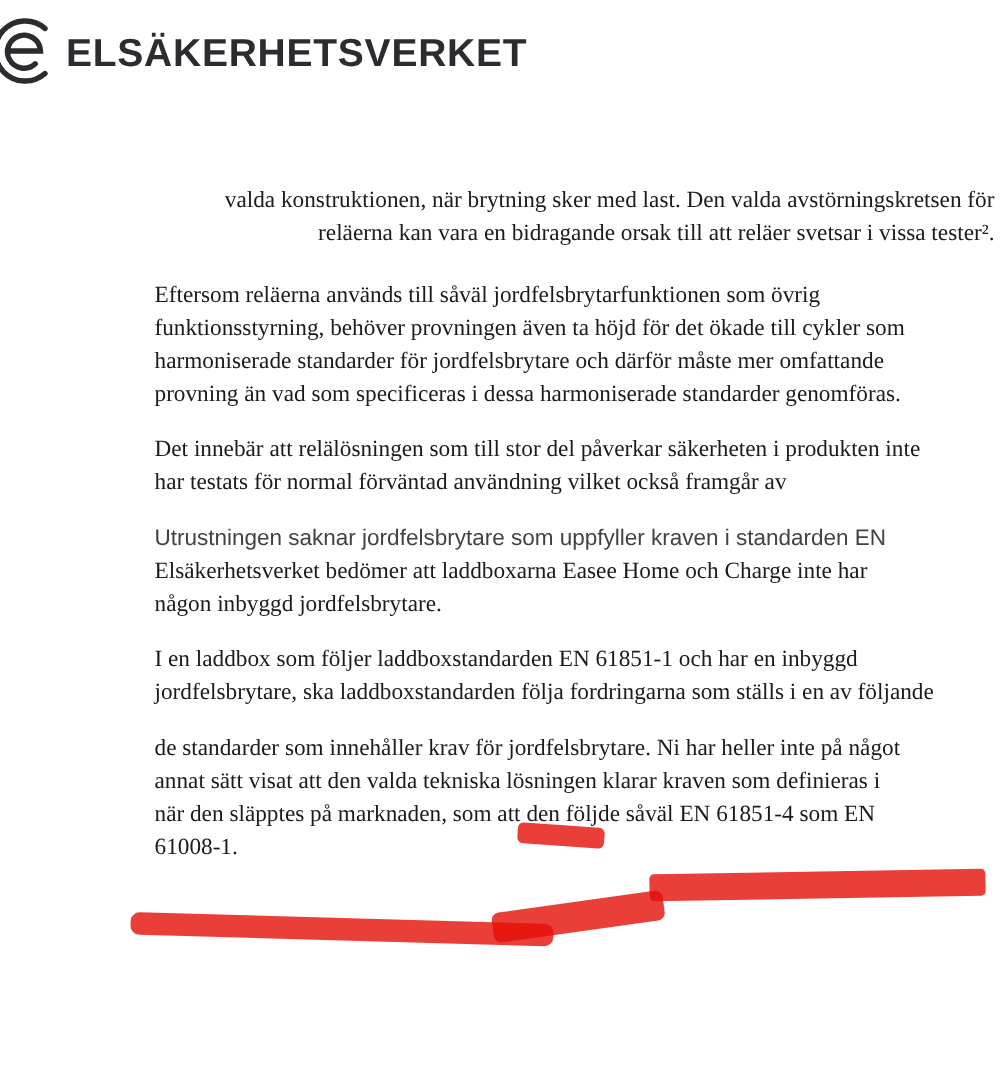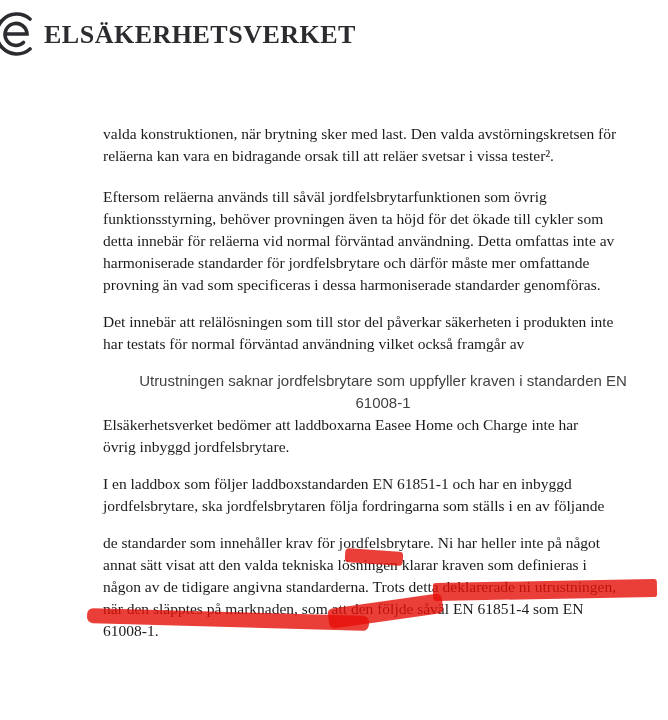--- a/index.html
+++ b/index.html
@@ -9,39 +9,39 @@
     overflow:hidden;
     position:relative;
     font-family:"Liberation Serif","DejaVu Serif",serif;
     color:#1b1b1b;
   }
   
   .logo{position:absolute;left:0;top:6px;height:52px;}
   .logo-icon{position:absolute;left:-8px;top:4px;}
   .logo-text{
     position:absolute;left:44px;top:14px;
-    font-family:Liberation Serif, serif;
+    font-family:Liberation Sans, sans-serif;
     font-size:26px;font-weight:600;letter-spacing:0.5px;
     color:#2b2b30;white-space:nowrap;
   }
   
   .content{position:absolute;left:103px;top:123px;width:560px;}
   .para{margin:0 0 15px 0;}
-  .para.first{margin-bottom:19px;}
+  .para.first{margin-bottom:19px;text-align:right;}
   .para.heading{
     font-family:"Liberation Sans","DejaVu Sans",sans-serif;
     color:#424242;
     margin-bottom:0;
   }
   .line{
     font-size:15.5px;
     line-height:22px;
     white-space:nowrap;
   }
-  .para.heading .line{font-size:15px;text-align:center;}
+  .para.heading .line{font-size:15px;}
   
   .marker{
     position:absolute;
     background:#e50f08;
     opacity:0.8;
     pointer-events:none;
   }
   .marker.s1{left:345px;top:550px;width:58px;height:14px;border-radius:4px;transform:rotate(4deg);}
   .marker.s2{left:433px;top:581px;width:224px;height:18px;border-radius:3px;transform:rotate(-1deg);}
   .marker.s3a{left:87px;top:612px;width:282px;height:15px;border-radius:6px;transform:rotate(1.6deg);}
@@ -62,49 +62,46 @@
 
 <div class="content">
   <div class="para first">
       <div class="line">valda konstruktionen, när brytning sker med last. Den valda avstörningskretsen för</div>
       <div class="line">reläerna kan vara en bidragande orsak till att reläer svetsar i vissa tester².</div>
     </div>
 
   <div class="para">
       <div class="line">Eftersom reläerna används till såväl jordfelsbrytarfunktionen som övrig</div>
       <div class="line">funktionsstyrning, behöver provningen även ta höjd för det ökade till cykler som</div>
-      <div class="line">detta innebär för reläerna vid normal förväntad användning. Detta omfattas inte av</div>
       <div class="line">harmoniserade standarder för jordfelsbrytare och därför måste mer omfattande</div>
       <div class="line">provning än vad som specificeras i dessa harmoniserade standarder genomföras.</div>
     </div>
 
   <div class="para">
       <div class="line">Det innebär att relälösningen som till stor del påverkar säkerheten i produkten inte</div>
       <div class="line">har testats för normal förväntad användning vilket också framgår av</div>
     </div>
 
   <div class="para heading">
       <div class="line">Utrustningen saknar jordfelsbrytare som uppfyller kraven i standarden EN</div>
-      <div class="line">61008-1</div>
     </div>
 
   <div class="para">
       <div class="line">Elsäkerhetsverket bedömer att laddboxarna Easee Home och Charge inte har</div>
-      <div class="line">övrig inbyggd jordfelsbrytare.</div>
+      <div class="line">någon inbyggd jordfelsbrytare.</div>
     </div>
 
   <div class="para">
       <div class="line">I en laddbox som följer laddboxstandarden EN 61851-1 och har en inbyggd</div>
-      <div class="line">jordfelsbrytare, ska jordfelsbrytaren följa fordringarna som ställs i en av följande</div>
+      <div class="line">jordfelsbrytare, ska laddboxstandarden följa fordringarna som ställs i en av följande</div>
     </div>
 
   <div class="para">
       <div class="line">de standarder som innehåller krav för jordfelsbrytare. Ni har heller inte på något</div>
       <div class="line">annat sätt visat att den valda tekniska lösningen klarar kraven som definieras i</div>
-      <div class="line">någon av de tidigare angivna standarderna. Trots detta deklarerade ni utrustningen,</div>
       <div class="line">när den släpptes på marknaden, som att den följde såväl EN 61851-4 som EN</div>
       <div class="line">61008-1.</div>
     </div>
 </div>
 
 <div class="marker s1"></div>
 <div class="marker s2"></div>
 <div class="marker s3a"></div>
 <div class="marker s3b"></div>
 

